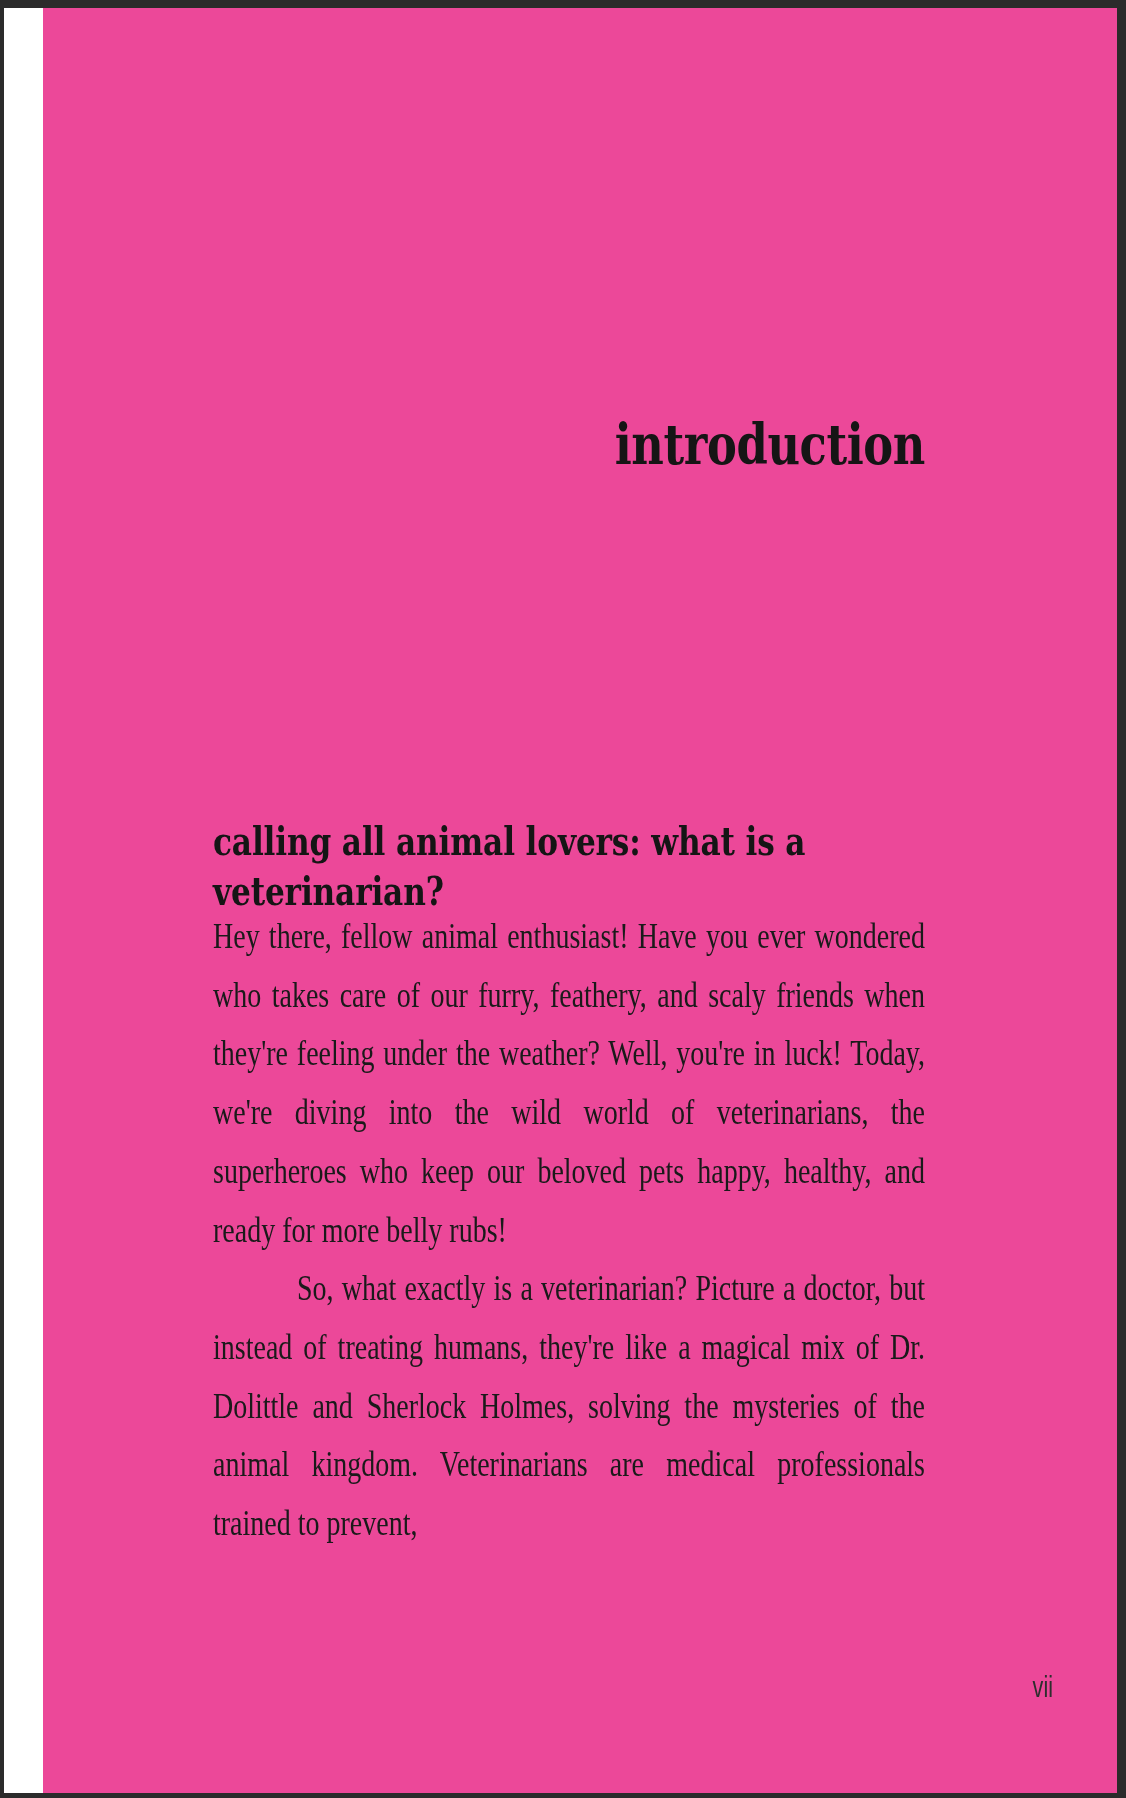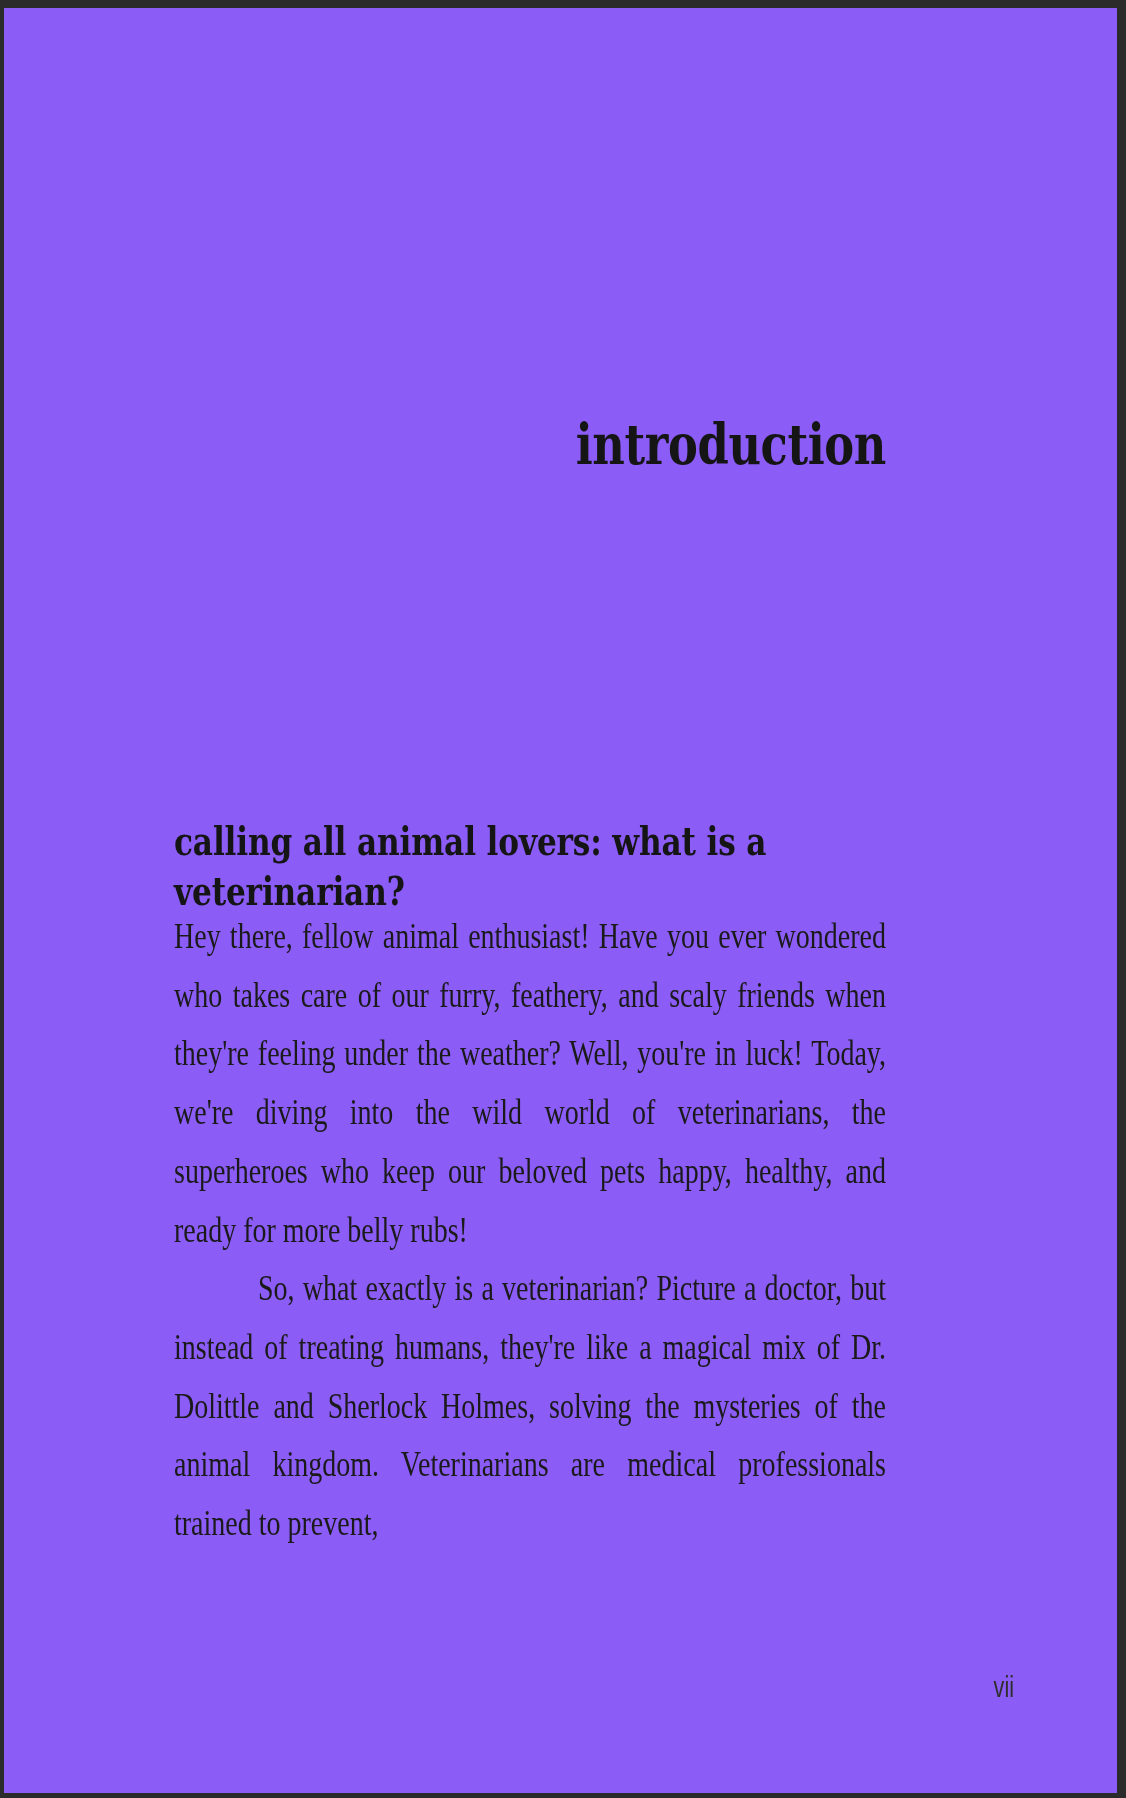--- a/index.html
+++ b/index.html
@@ -17,21 +17,22 @@
     border-top: 8px solid #2b2b2b;
     border-right: 9px solid #2b2b2b;
     border-left: 4px solid #2b2b2b;
     border-bottom: 5px solid #2b2b2b;
     overflow: hidden;
   }
 
   .page-inner {
     position: absolute;
     inset: 0;
-    background: #8b5cf6;
+    background: #ec4899;
+    margin-left: 39px;
   }
 
   
   .chapter-title {
     position: absolute;
     left: 170px;
     top: 370px;
     width: 712px;
     text-align: right;
     font-family: "DejaVu Serif", "Liberation Serif", serif;

